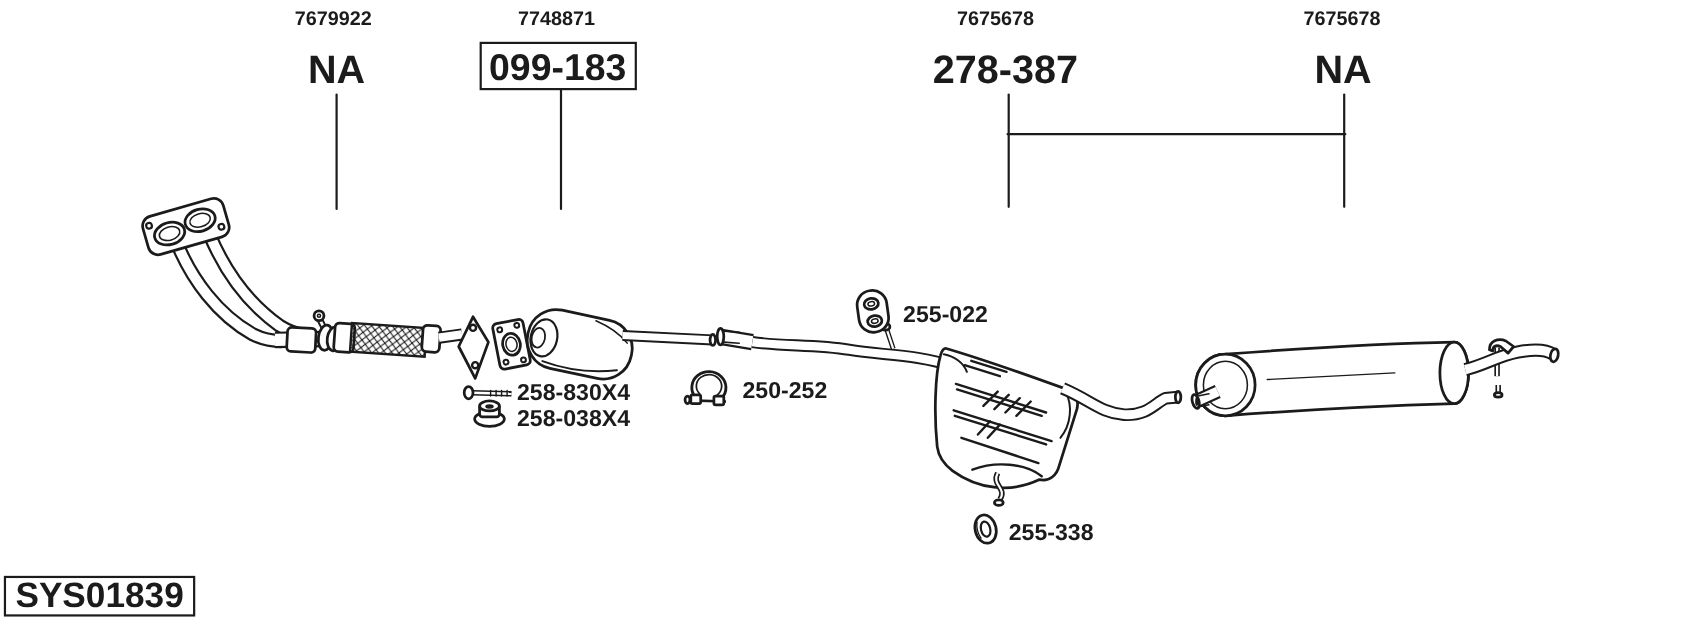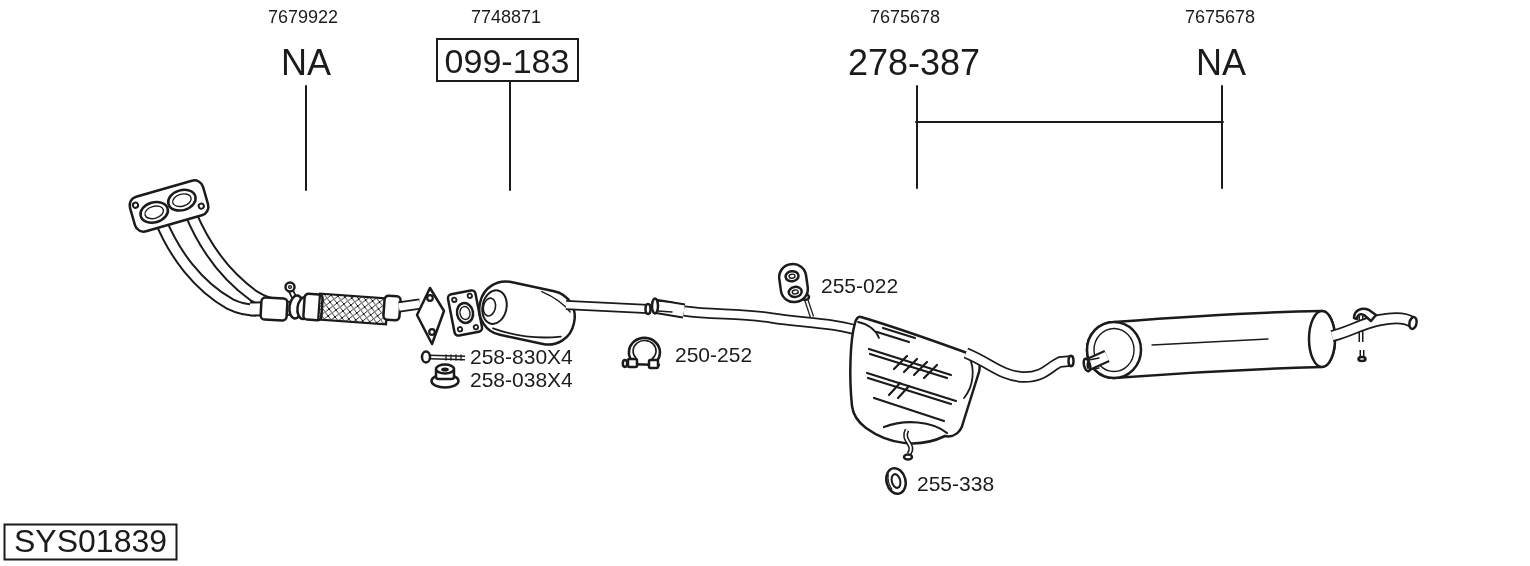--- a/index.html
+++ b/index.html
@@ -1,17 +1,17 @@
 <!DOCTYPE html>
 <html style="--ink: #1b1b1b; --bg: #ffffff;"><head>
 <meta charset="utf-8">
 <style>
   :root { --ink:#1b1b1b; --bg:#ffffff; }
   html,body { margin:0; padding:0; background:var(--bg); }
-  .stage { position:relative; width:1530px; height:566px; background:var(--bg); overflow:hidden; }
+  .stage { position:relative; width:1530px; height:566px; background:var(--bg); overflow:hidden;font-weight:bold; }
   svg { position:absolute; left:0; top:0; }
   .o   { fill:#fff; stroke:var(--ink); stroke-width:2.5; stroke-linejoin:round; }
   .tb  { fill:none; stroke:var(--ink); stroke-linecap:butt; }
   .tw  { fill:none; stroke:#fff;      stroke-linecap:butt; }
   .ln  { fill:none; stroke:var(--ink); stroke-linejoin:round; stroke-linecap:round; }
   .txt { fill:var(--ink); font-family:"Liberation Sans","DejaVu Sans",sans-serif; }
   .t-sm   { font-size:18px; text-anchor:middle; }
   .t-lg   { font-size:36px; text-anchor:middle; }
   .t-boxed{ font-size:34px; text-anchor:middle; }
   .t-part { font-size:21px; text-anchor:start; }

